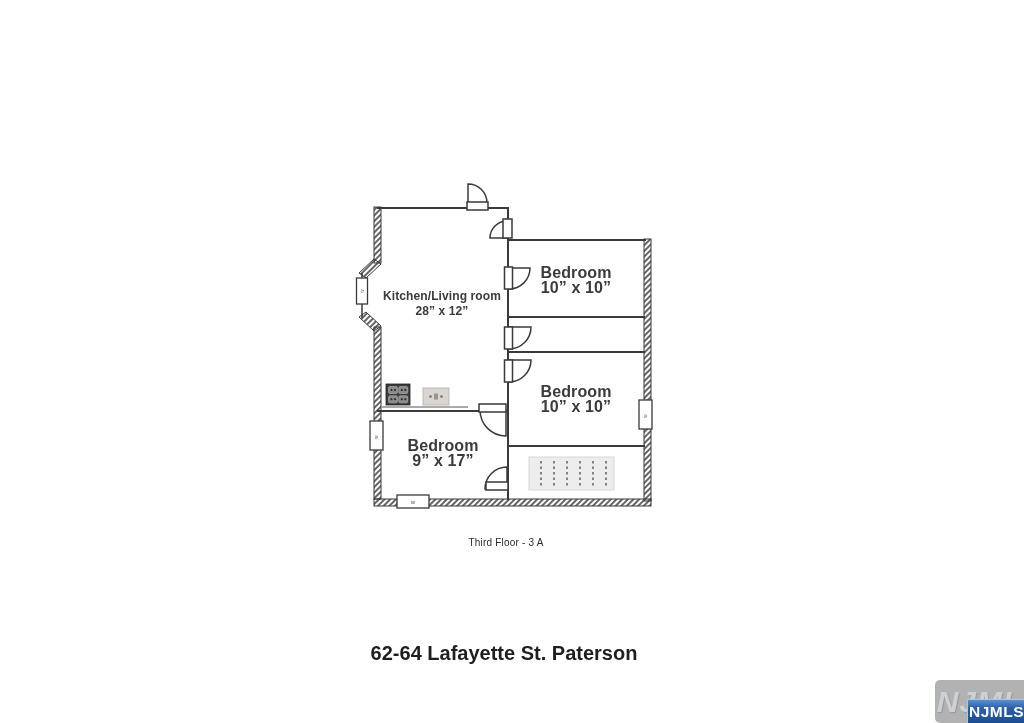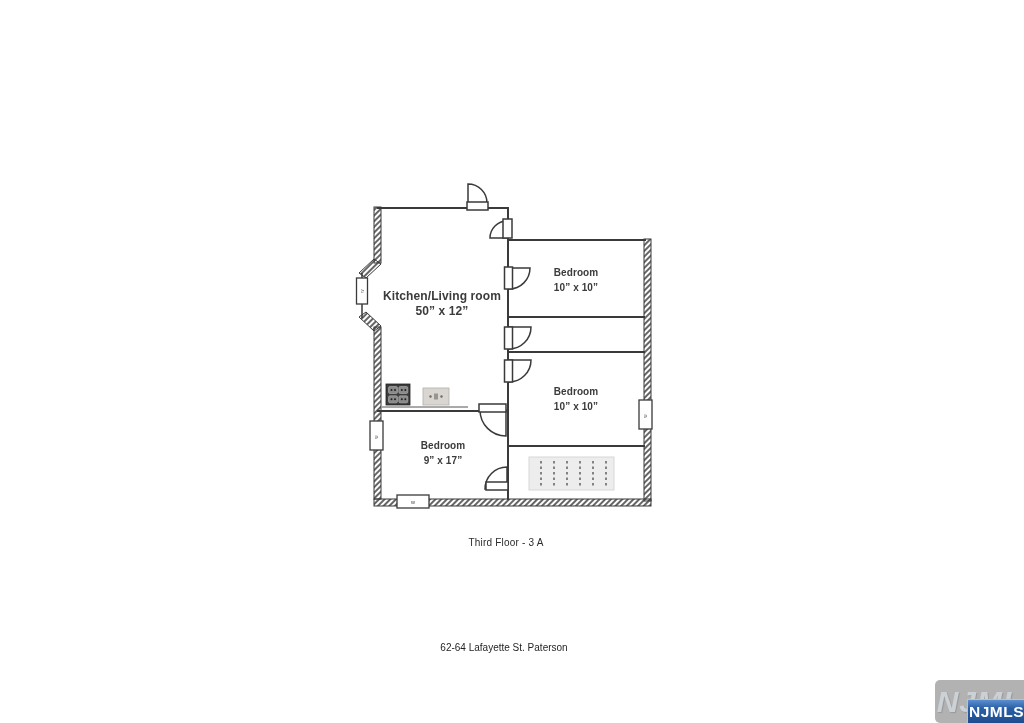--- a/index.html
+++ b/index.html
@@ -6,28 +6,28 @@
   .canvas{
     position:relative;width:1024px;height:723px;background:#ffffff;
     overflow:hidden;font-family:"Liberation Sans",sans-serif;
   }
   .plan-svg{position:absolute;left:0;top:0;}
   .room-label{
     position:absolute;transform:translateX(-50%);text-align:center;
     color:#3b3b3b;font-size:12px;font-weight:600;line-height:14.5px;
     letter-spacing:.1px;white-space:nowrap;
   }
-  .room-label.bed{font-size:10px;line-height:15px;}
+  .room-label.bed{font-size:16px;line-height:15px;}
   .floor-title{
     position:absolute;transform:translateX(-50%);color:#2b2b2b;
     font-size:10px;letter-spacing:.2px;white-space:nowrap;
   }
   .footer-address{
     position:absolute;transform:translateX(-50%);color:#1f1f1f;
-    font-size:10px;font-weight:400;white-space:nowrap;
+    font-size:20px;font-weight:700;white-space:nowrap;
   }
   .footer-disclaimer{
     position:absolute;transform:translateX(-50%);color:#1a1a1a;
     font-size:19.5px;font-weight:700;letter-spacing:.2px;white-space:nowrap;
   }
   .wm-gray{
     position:absolute;left:935px;top:680px;width:110px;height:43px;
     background:#b2b2b2;border-radius:5px;display:flex;align-items:center;
     justify-content:center;overflow:hidden;
   }
@@ -146,21 +146,21 @@
     <g>
       <rect x="423" y="388" width="26" height="17" fill="#d9d6d2" stroke="#b3aea9" stroke-width="0.8"></rect>
       <rect x="434" y="393.5" width="4" height="6" fill="#9a948e"></rect>
       <circle cx="430.5" cy="396.5" r="1.2" fill="#6f6a66"></circle>
       <circle cx="441.5" cy="396.5" r="1.2" fill="#6f6a66"></circle>
     </g>
   </svg>
 
   <div class="room-label" style="left:442px;top:289px;">
     <span>Kitchen/Living room</span><br>
-    <span>50” x 12”</span>
+    <span>28” x 12”</span>
   </div>
 
   <div class="room-label bed" style="left:576px;top:265px;">
     <span>Bedroom</span><br>
     <span>10” x 10”</span>
   </div>
 
   <div class="room-label bed" style="left:576px;top:384px;">
     <span>Bedroom</span><br>
     <span>10” x 10”</span>

